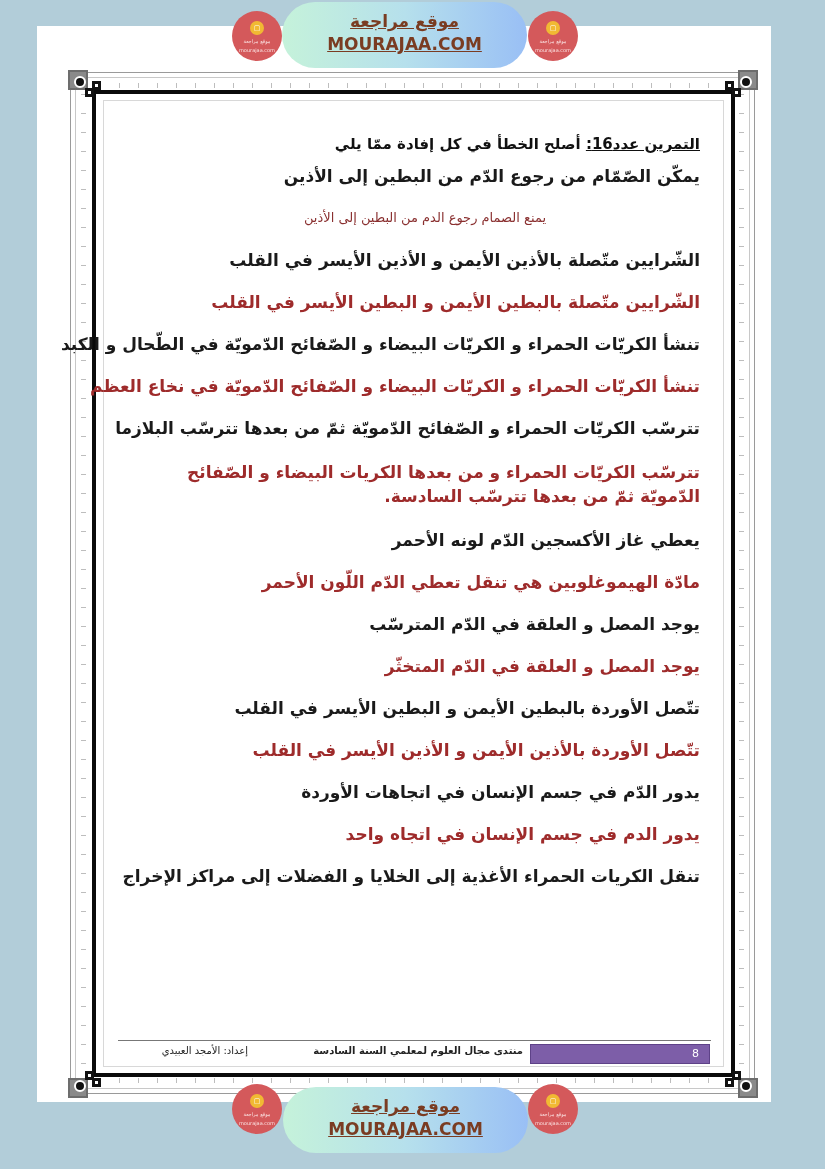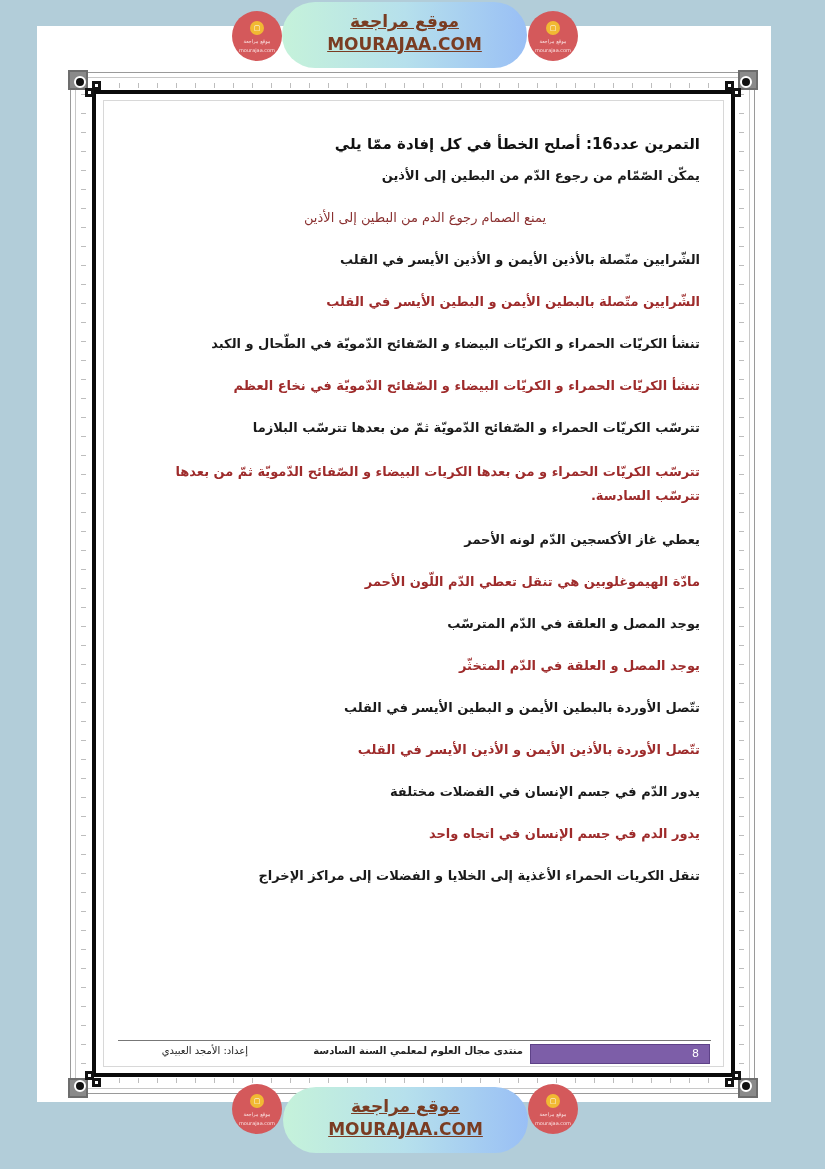--- a/index.html
+++ b/index.html
@@ -91,23 +91,23 @@
       text-align: right;
     }
     .title {
       font-family: "DejaVu Sans", sans-serif;
       font-weight: bold;
       font-size: 15px;
       color: #111;
       height: 44px;
       line-height: 44px;
     }
-    .title .lbl { }
+    .title .lbl { text-decoration: underline; }
     .line {
-      font-size: 13px;
+      font-size: 17px;
       line-height: 20px;
       margin-bottom: 22px;
       white-space: nowrap;
     }
     .line.wrong { color: #1a1a1a; font-weight: bold; }
     .line.right { color: #9e2b2b; font-weight: bold; }
     .line.right.light { font-weight: normal; font-size: 13px; color: #8a3030; text-align: center; }
     .line.wrap { white-space: normal; line-height: 24px; }
 
     
@@ -260,21 +260,21 @@
 
   <div class="line wrong">يعطي غاز الأكسجين الدّم لونه الأحمر</div>
   <div class="line right">مادّة الهيموغلوبين هي تنقل تعطي الدّم اللّون الأحمر</div>
 
   <div class="line wrong">يوجد المصل و العلقة في الدّم المترسّب</div>
   <div class="line right">يوجد المصل و العلقة في الدّم المتخثّر</div>
 
   <div class="line wrong">تتّصل الأوردة بالبطين الأيمن و البطين الأيسر في القلب</div>
   <div class="line right">تتّصل الأوردة بالأذين الأيمن و الأذين الأيسر في القلب</div>
 
-  <div class="line wrong">يدور الدّم في جسم الإنسان في الفضلات مختلفة</div>
+  <div class="line wrong">يدور الدّم في جسم الإنسان في اتجاهات الأوردة</div>
   <div class="line right">يدور الدم في جسم الإنسان في اتجاه واحد</div>
 
   <div class="line wrong">تنقل الكريات الحمراء الأغذية إلى الخلايا و الفضلات إلى مراكز الإخراج</div>
 </div>
 
 <div class="footer">
   <div class="author">إعداد: الأمجد العبيدي</div>
   <div class="forum">منتدى مجال العلوم لمعلمي السنة السادسة</div>
   <div class="pagebox">
     <span>8</span>

